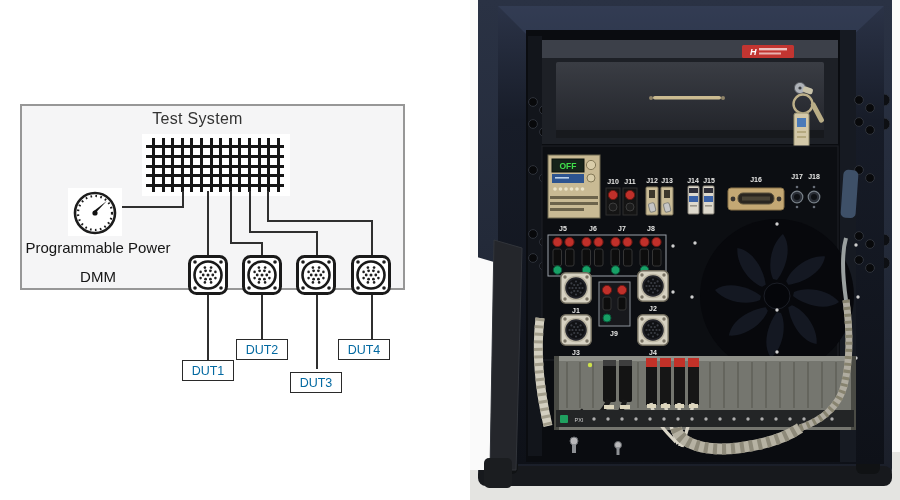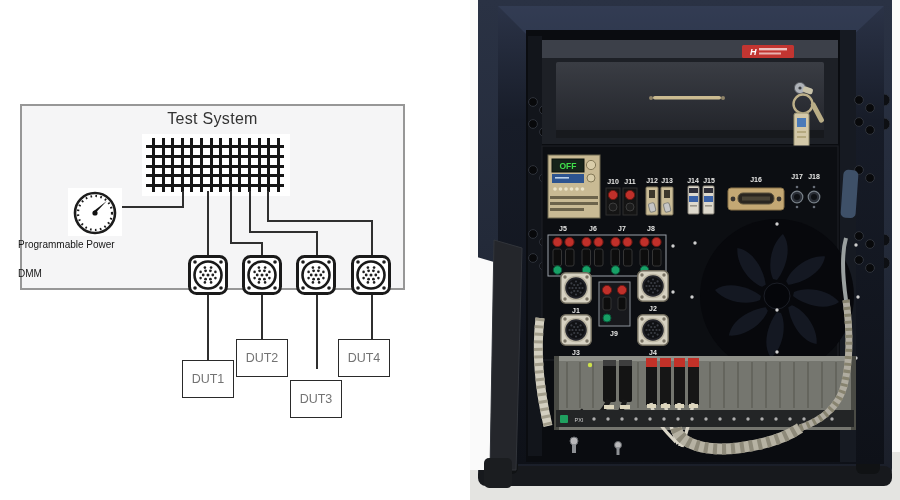--- a/index.html
+++ b/index.html
@@ -1,33 +1,33 @@
 <!DOCTYPE html>
 <html><head>
 <meta charset="utf-8">
 <style>
   html,body{margin:0;padding:0;background:#fff;}
   .stage{position:relative;width:900px;height:500px;background:#ffffff;overflow:hidden;
          font-family:"Liberation Sans",sans-serif;}
   
   .ts-box{position:absolute;left:20px;top:104px;width:385px;height:186px;
           background:#f5f5f6;border:2px solid #979797;box-sizing:border-box;}
-  .ts-title{position:absolute;left:20px;top:110px;width:385px;text-align:center;
+  .ts-title{position:absolute;left:5px;top:110px;width:385px;text-align:center;
             font-size:16px;color:#333;letter-spacing:.3px;}
   .matrix-bg{position:absolute;left:142px;top:134px;width:148px;height:62px;background:#fff;}
   .matrix-v{position:absolute;left:152px;top:138px;width:129px;height:54px;
             background:repeating-linear-gradient(90deg,#161616 0 3px,transparent 3px 9.6px);}
   .matrix-h{position:absolute;left:146px;top:145px;width:138px;height:42px;
             background:repeating-linear-gradient(#161616 0 3px,transparent 3px 9.8px);}
   .ln{position:absolute;background:#2f2f2f;}
-  .dmm-label{position:absolute;left:18px;width:160px;text-align:left;
-             font-size:10px;color:#151515;}
-  .dut{position:absolute;width:52px;height:38px;background:#fff;border:1.5px solid #2a2a2a;
+  .dmm-label{position:absolute;left:18px;width:160px;text-align:center;
+             font-size:15px;color:#151515;}
+  .dut{position:absolute;width:52px;height:21px;background:#fff;border:1.5px solid #2a2a2a;
        box-sizing:border-box;display:flex;align-items:center;justify-content:center;
-       font-size:12.5px;color:#737373;}
+       font-size:12.5px;color:#0369a1;}
   .conn{position:absolute;width:40px;height:40px;}
   
   .photo{position:absolute;left:470px;top:0;width:430px;height:500px;}
   svg text{font-family:"Liberation Sans",sans-serif;}
   .jl{font-size:7px;font-weight:bold;fill:#e8e8e6;text-anchor:middle;}
 </style>
 </head>
 <body>
 
 <div class="stage">
@@ -104,21 +104,21 @@
       </svg>
     <svg class="conn" style="left:296px;top:255px" viewBox="0 0 40 40">
         <use href="#dconn"></use>
       </svg>
     <svg class="conn" style="left:351px;top:255px" viewBox="0 0 40 40">
         <use href="#dconn"></use>
       </svg>
 
     <div class="dut" style="left:182px;top:360px">DUT1</div>
     <div class="dut" style="left:236px;top:339px">DUT2</div>
-    <div class="dut" style="left:290px;top:380px">DUT3</div>
+    <div class="dut" style="left:290px;top:372px">DUT3</div>
     <div class="dut" style="left:338px;top:339px">DUT4</div>
   </section>
 
   <section class="photo">
   <svg width="430" height="500" viewBox="0 0 430 500">
     <defs>
       <linearGradient id="caseGrad" x1="0" y1="0" x2="0" y2="1">
         <stop offset="0" stop-color="#2a3244"></stop>
             <stop offset=".5" stop-color="#232a39"></stop>
             <stop offset="1" stop-color="#1a1e28"></stop>

